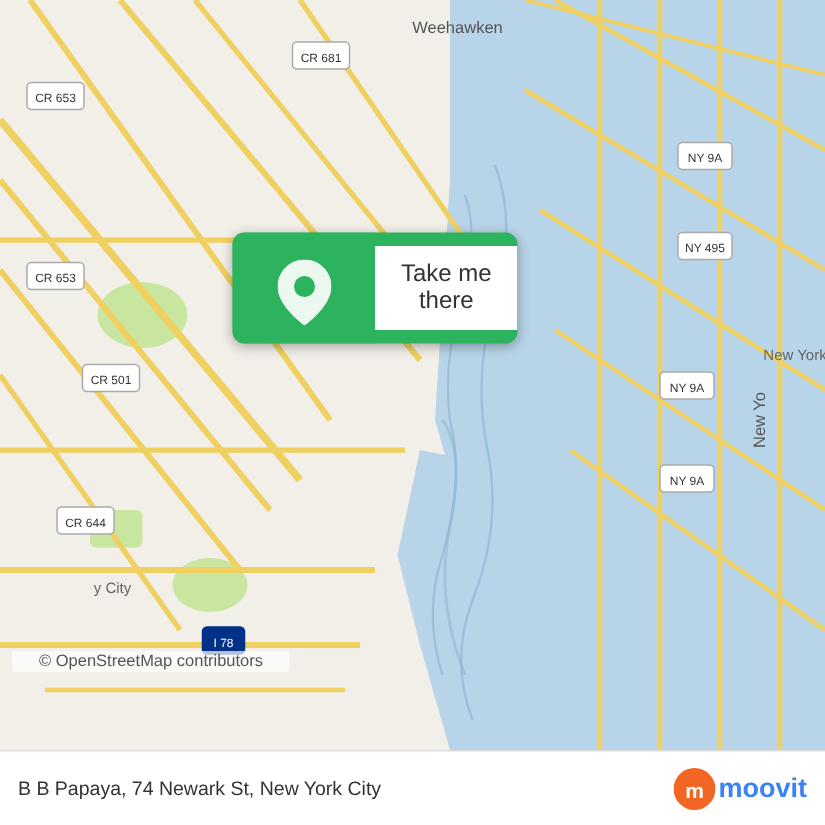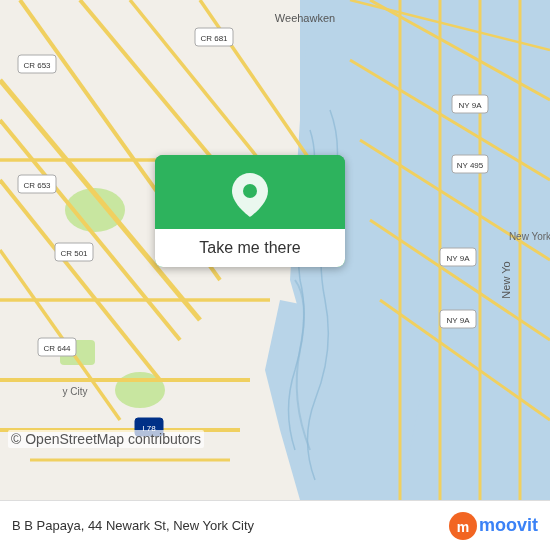--- a/index.html
+++ b/index.html
@@ -40,21 +40,20 @@
       top: 155px;
       left: 155px;
       width: 190px;
       background: #2db35d;
       border-radius: 8px;
       padding: 0;
       border: none;
       cursor: pointer;
       pointer-events: all;
       display: flex;
-      flex-direction: column;
       align-items: center;
       box-shadow: 0 2px 8px rgba(0,0,0,0.3);
       overflow: hidden;
     }
 
     #btn-icon-area {
       background: #2db35d;
       width: 100%;
       display: flex;
       justify-content: center;
@@ -109,24 +108,24 @@
 
     #moovit-icon {
       width: 28px;
       height: 28px;
     }
 
     #copyright {
       position: absolute;
       bottom: 52px;
       left: 8px;
-      font-size: 14px;
+      font-size: 11px;
       color: #555;
       background: rgba(255,255,255,0.7);
-      padding: 1px 3px;
+      padding: 1px 18px;
       border-radius: 2px;
     }
   </style>
 </head>
 <body>
 
 <div id="map-container">
   
   <svg id="map-svg" viewBox="0 0 550 500" xmlns="http://www.w3.org/2000/svg">
 
@@ -219,21 +218,21 @@
       </div>
       <div id="btn-label">Take me there</div>
     </button>
   </div>
 
   
   <div id="copyright">© OpenStreetMap contributors</div>
 </div>
 
 <div id="footer">
-  <span id="footer-address">B B Papaya, 44 Newark St, New York City</span>
+  <span id="footer-address">B B Papaya, 74 Newark St, New York City</span>
   <div id="moovit-logo">
 
     <svg id="moovit-icon" viewBox="0 0 28 28" xmlns="http://www.w3.org/2000/svg">
       <circle cx="14" cy="14" r="14" fill="#f26522"></circle>
       <text x="14" y="20" text-anchor="middle" font-size="14" font-weight="bold" fill="white">m</text>
     </svg>
     <span id="moovit-text">moovit</span>
   </div>
 </div>
 

